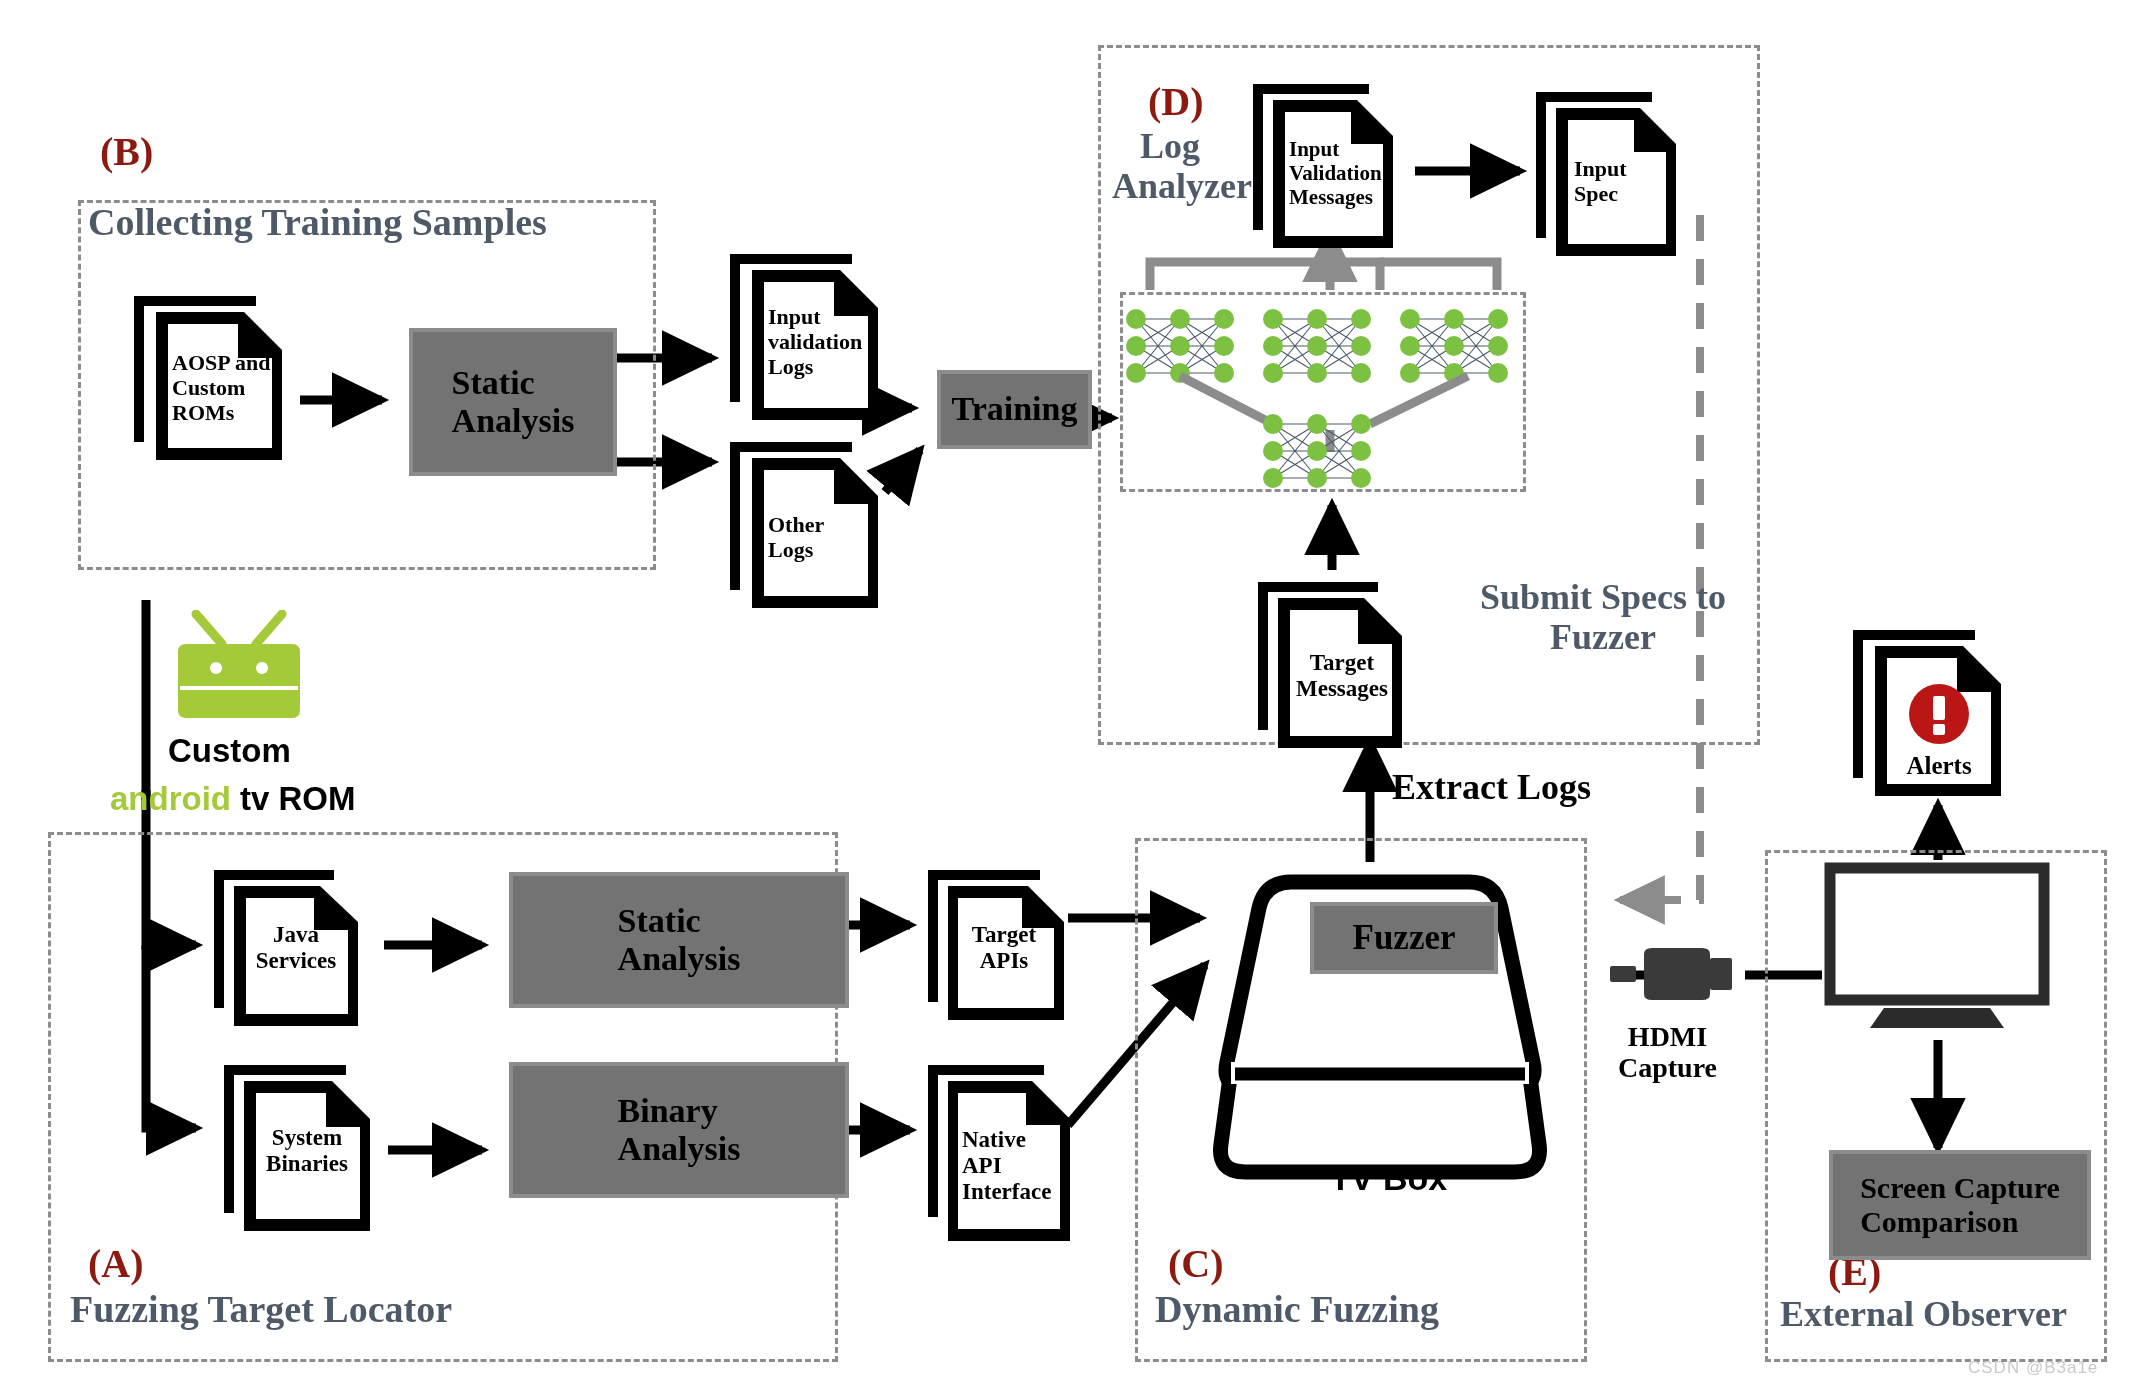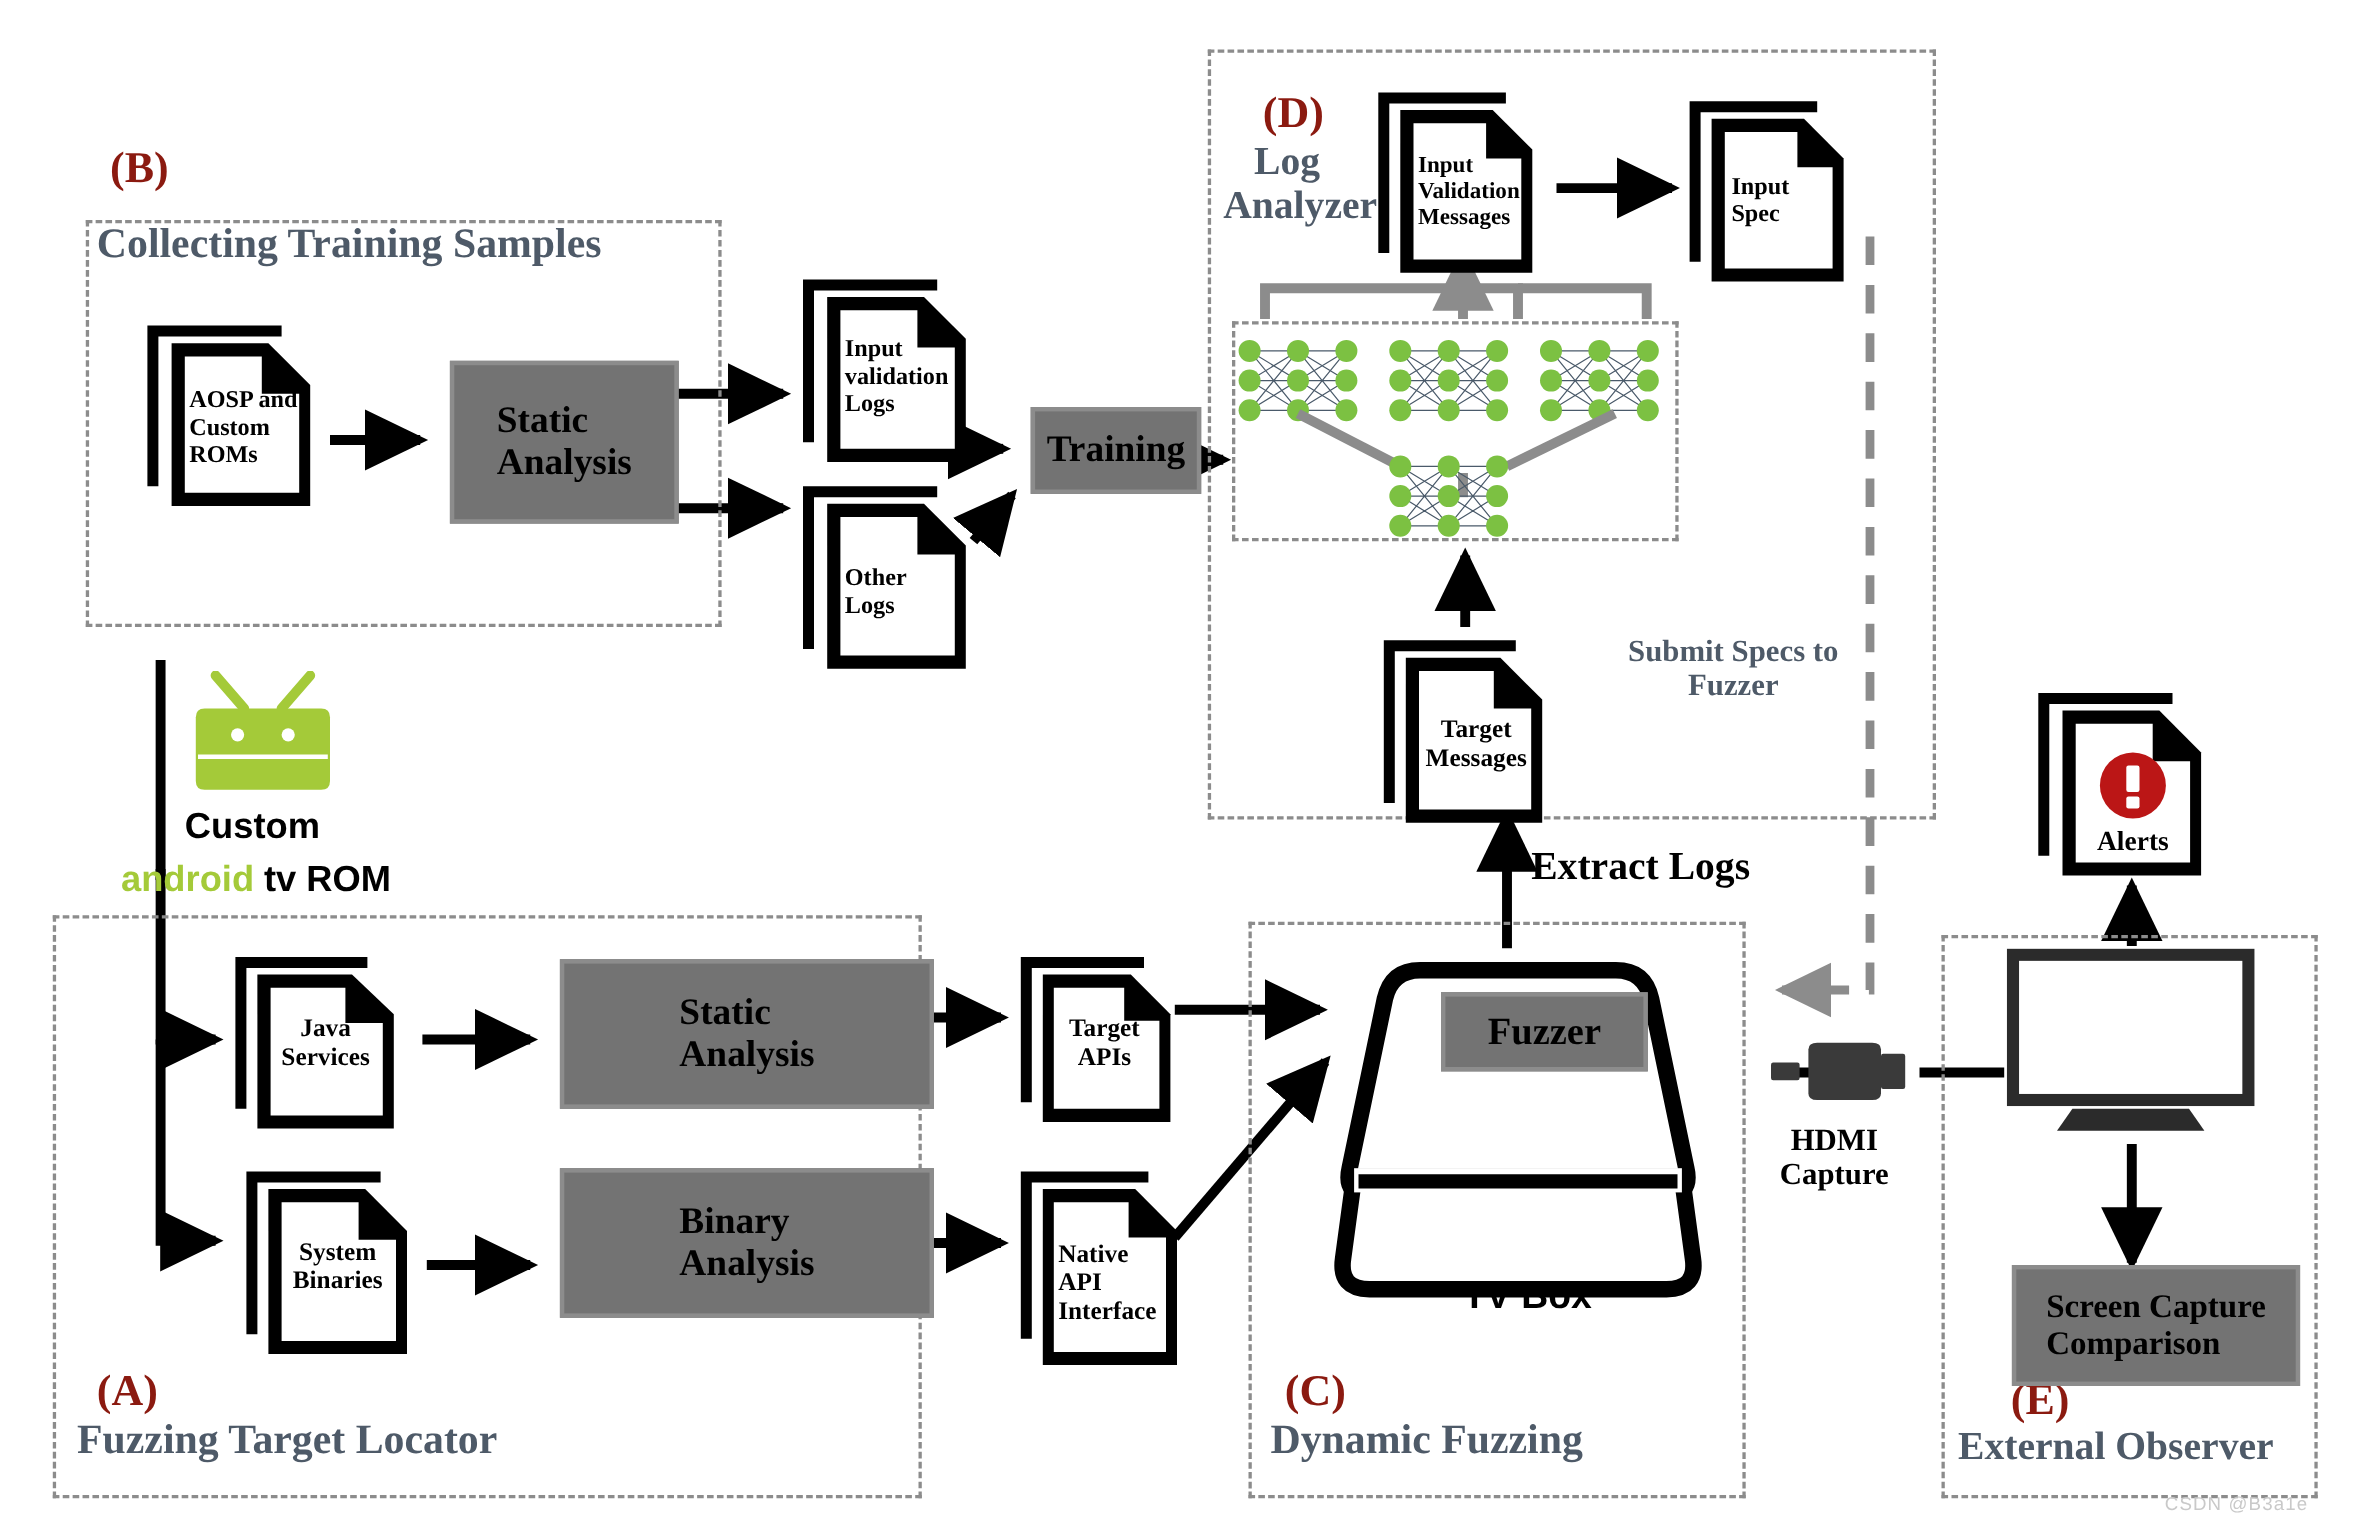--- a/index.html
+++ b/index.html
@@ -287,21 +287,21 @@
     <svg width="176" height="192" viewBox="0 0 176 192">
       <path d="M8,12 L98,12 L128,12 L128,22 L18,22 L18,160 L8,160 Z" fill="#000"></path>
       <path d="M28,28 L114,28 L152,66 L152,178 L28,178 Z" fill="#000"></path>
       <path d="M40,40 L108,40 L108,74 L142,74 L142,166 L40,166 Z" fill="#fff"></path>
       <path d="M114,32 L147,66 L116,66 L116,36 Z" fill="#000"></path>
     </svg>
     <div class="dtext ctr" style="left:34px;top:80px;width:116px;font-size:23px;white-space:pre-line;">Target
 Messages</div>
   </div>
 
-  <div class="flab slate" style="left:1480px;top:578px;font-size:28px;white-space:pre-line;">Submit Specs to
+  <div class="flab slate" style="left:1480px;top:578px;font-size:36px;white-space:pre-line;">Submit Specs to
 Fuzzer</div>
 
   <div class="flab dark" style="left:1392px;top:768px;font-size:36px;">Extract Logs</div>
 
   <div class="andro" style="left:160px;top:610px;width:210px;height:200px;">
     <svg width="170" height="130" viewBox="0 0 170 130">
       <line x1="36" y1="4" x2="62" y2="34" stroke="#a4ca39" stroke-width="9" stroke-linecap="round"></line>
       <line x1="122" y1="4" x2="96" y2="34" stroke="#a4ca39" stroke-width="9" stroke-linecap="round"></line>
       <path d="M26,34 L132,34 Q140,34 140,42 L140,100 Q140,108 132,108 L26,108 Q18,108 18,100 L18,42 Q18,34 26,34 Z" fill="#a4ca39"></path>
       <line x1="20" y1="78" x2="138" y2="78" stroke="#ffffff" stroke-width="4"></line>

